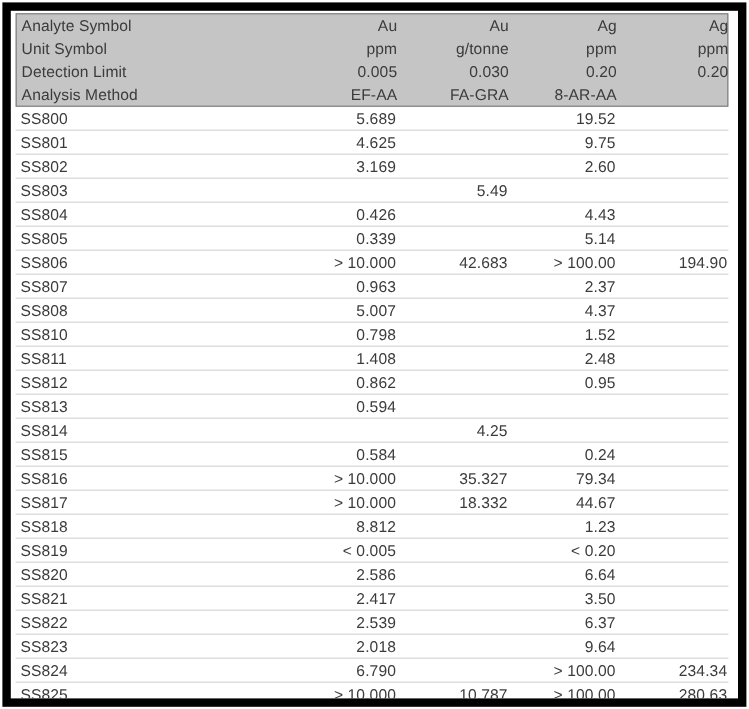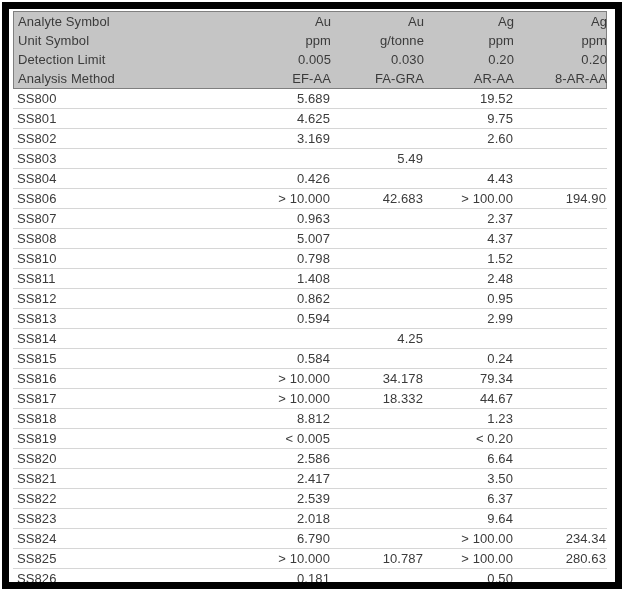--- a/index.html
+++ b/index.html
@@ -80,21 +80,20 @@
             <span class="cell-label">Detection Limit</span>
             <span class="cell-num">0.005</span>
             <span class="cell-num">0.030</span>
             <span class="cell-num">0.20</span>
             <span class="cell-num">0.20</span>
           </div>
           <div class="row header-row">
             <span class="cell-label">Analysis Method</span>
             <span class="cell-num">EF-AA</span>
             <span class="cell-num">FA-GRA</span>
-            <span class="cell-num">AR-AA</span>
             <span class="cell-num">8-AR-AA</span>
           </div>
         </div>
       <div class="rows" id="rows-box">
           <div class="row data-row">
             <span class="cell-label">SS800</span>
             <span class="cell-num">5.689</span>
             <span class="cell-num"></span>
             <span class="cell-num">19.52</span>
             <span class="cell-num"></span>
@@ -117,20 +116,27 @@
             <span class="cell-label">SS803</span>
             <span class="cell-num"></span>
             <span class="cell-num">5.49</span>
             <span class="cell-num"></span>
           </div>
           <div class="row data-row">
             <span class="cell-label">SS804</span>
             <span class="cell-num">0.426</span>
             <span class="cell-num"></span>
             <span class="cell-num">4.43</span>
+            <span class="cell-num"></span>
+          </div>
+          <div class="row data-row">
+            <span class="cell-label">SS805</span>
+            <span class="cell-num">0.339</span>
+            <span class="cell-num"></span>
+            <span class="cell-num">5.14</span>
             <span class="cell-num"></span>
           </div>
           <div class="row data-row">
             <span class="cell-label">SS806</span>
             <span class="cell-num">&gt; 10.000</span>
             <span class="cell-num">42.683</span>
             <span class="cell-num">&gt; 100.00</span>
             <span class="cell-num">194.90</span>
           </div>
           <div class="row data-row">
@@ -165,40 +171,39 @@
             <span class="cell-label">SS812</span>
             <span class="cell-num">0.862</span>
             <span class="cell-num"></span>
             <span class="cell-num">0.95</span>
             <span class="cell-num"></span>
           </div>
           <div class="row data-row">
             <span class="cell-label">SS813</span>
             <span class="cell-num">0.594</span>
             <span class="cell-num"></span>
-            <span class="cell-num">2.99</span>
             <span class="cell-num"></span>
           </div>
           <div class="row data-row">
             <span class="cell-label">SS814</span>
             <span class="cell-num"></span>
             <span class="cell-num">4.25</span>
             <span class="cell-num"></span>
           </div>
           <div class="row data-row">
             <span class="cell-label">SS815</span>
             <span class="cell-num">0.584</span>
             <span class="cell-num"></span>
             <span class="cell-num">0.24</span>
             <span class="cell-num"></span>
           </div>
           <div class="row data-row">
             <span class="cell-label">SS816</span>
             <span class="cell-num">&gt; 10.000</span>
-            <span class="cell-num">34.178</span>
+            <span class="cell-num">35.327</span>
             <span class="cell-num">79.34</span>
             <span class="cell-num"></span>
           </div>
           <div class="row data-row">
             <span class="cell-label">SS817</span>
             <span class="cell-num">&gt; 10.000</span>
             <span class="cell-num">18.332</span>
             <span class="cell-num">44.67</span>
             <span class="cell-num"></span>
           </div>

